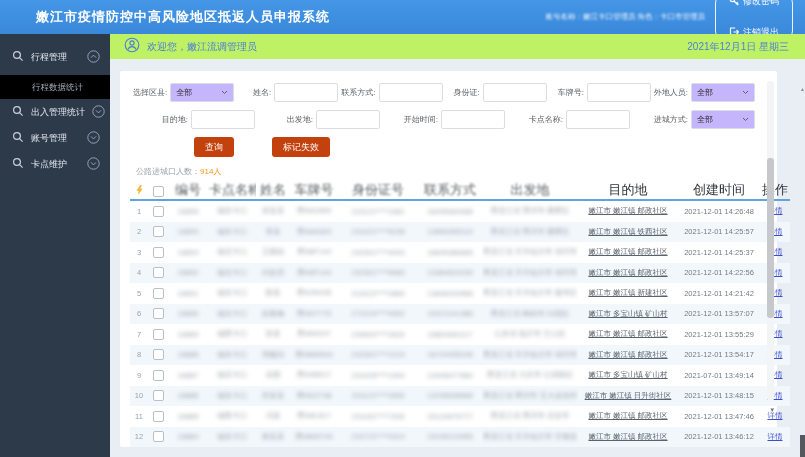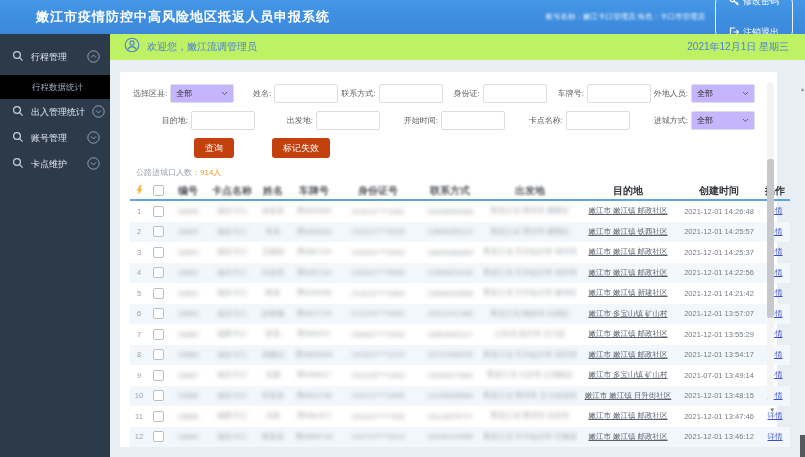--- a/index.html
+++ b/index.html
@@ -48,21 +48,21 @@
   .actions{display:flex;gap:38px;margin:3px 0 9px 64px;}
   .btn{background:#c2410c;color:#fff;border:none;height:20px;padding:0 11px;font-size:9px;
        border-radius:3px;cursor:pointer;font-family:inherit;}
 
   .summary{font-size:8px;color:#9AA2AB;margin:0 0 4px 6px;}
   .summary .count{color:#F59A23;}
 
   
   table{border-collapse:collapse;table-layout:fixed;width:calc(100% - 14px);}
   thead tr{border-bottom:2px solid #62A3DE;}
-  th{font-size:10px;color:#2F3338;font-weight:700;height:17px;text-align:center;
+  th{font-size:13px;color:#2F3338;font-weight:400;height:17px;text-align:center;
      white-space:nowrap;overflow:hidden;padding:0 1px;}
   td{font-size:7.5px;color:#5E6670;height:20.5px;text-align:center;white-space:nowrap;
      overflow:hidden;padding:0 1px;}
   tbody tr:nth-child(even){background:#F2F7FC;}
   .masked{filter:blur(2px);opacity:.6;}
   .mh{filter:blur(1.3px);opacity:.8;}
   .rownum{color:#9AA1AA;}
   .cb{width:9px;height:9px;border:1px solid #B9BFC7;border-radius:2px;background:#fff;
       display:inline-block;vertical-align:middle;}
   a.detail{color:#3D4FD0;font-size:7.5px;}

